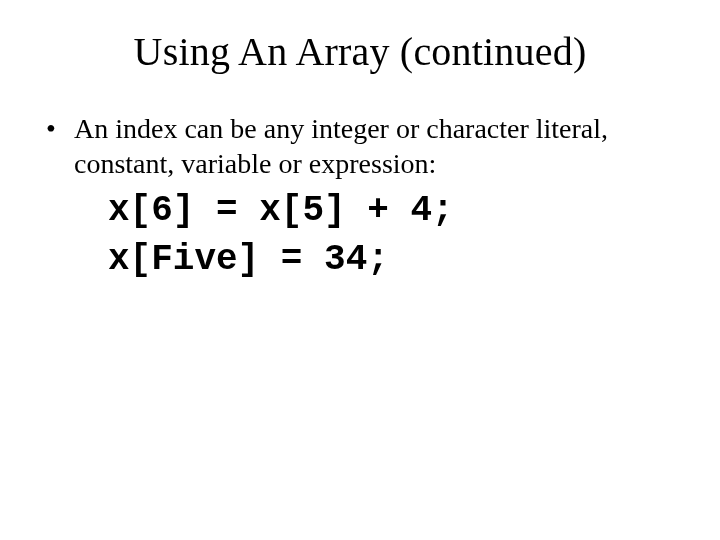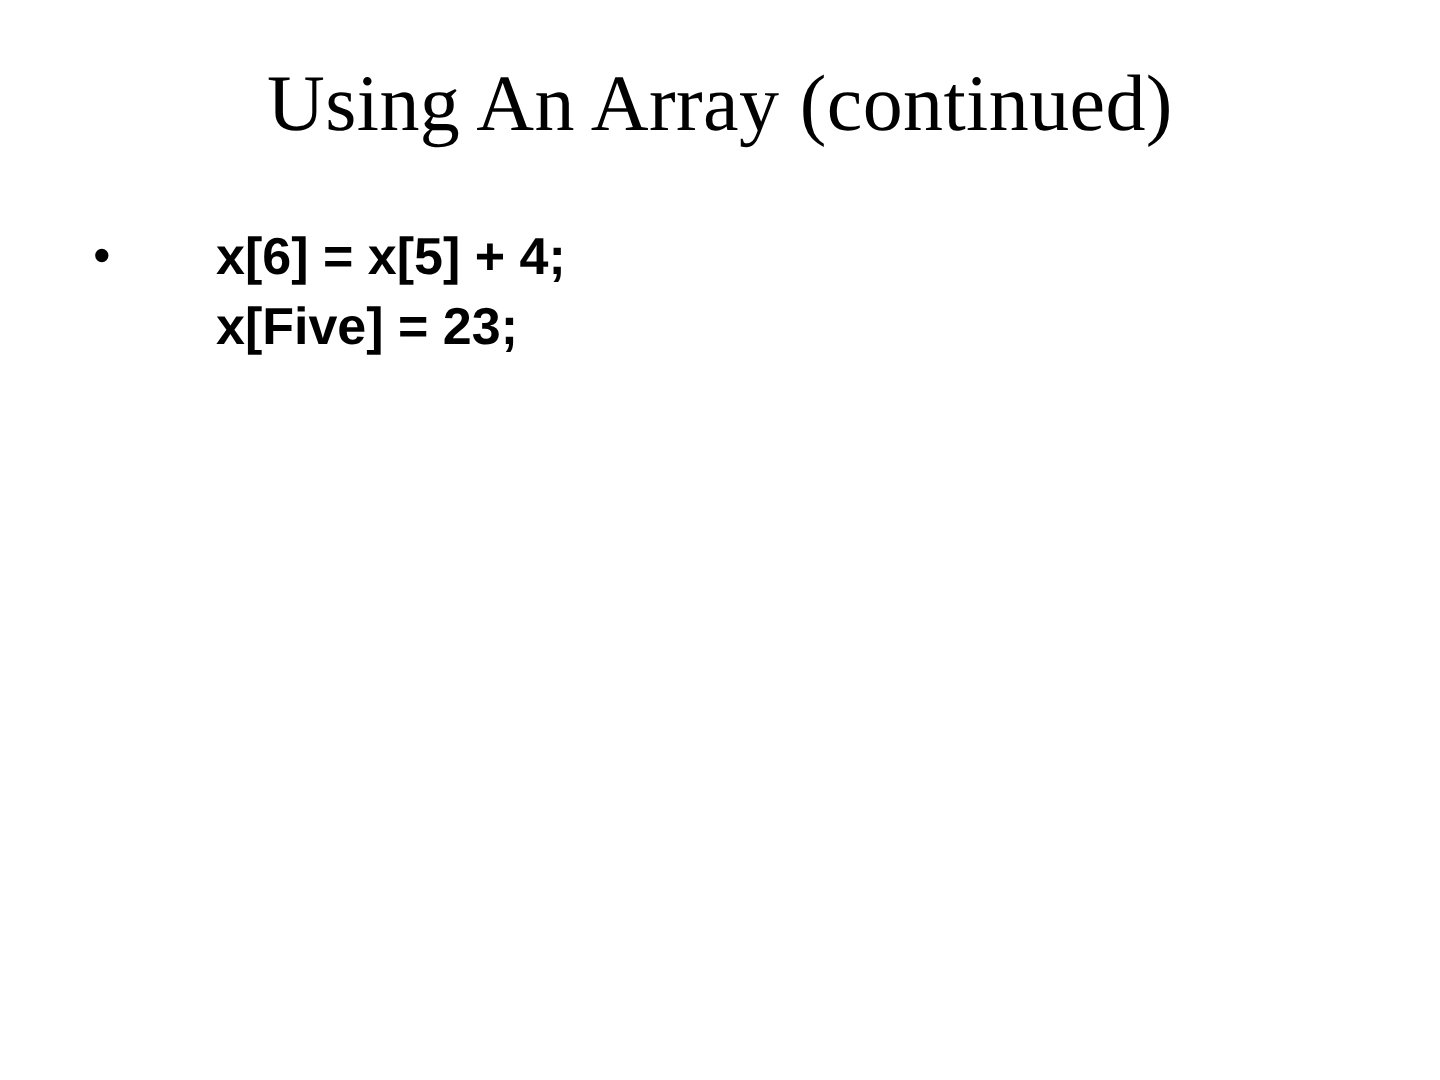--- a/index.html
+++ b/index.html
@@ -42,34 +42,35 @@
     left: 6px;
     top: 0;
     font-size: 28px;
     line-height: 1.25;
   }
   .code-block {
     margin: 6px 0 14px 0;
     padding-left: 34px;
   }
   .code-line {
-    font-family: Liberation Sans, sans-serif;
+    font-family: Liberation Mono, monospace;
     font-weight: bold;
-    font-size: 26px;
+    font-size: 36px;
     line-height: 1.35;
     white-space: pre;
   }
 </style>
 </head>
 <body>
 
 <div class="slide">
   <h1 class="title">Using An Array (continued)</h1>
 
   <ul class="top">
     <li>
+      <span>An index can be any integer or character literal, constant, variable or expression:</span>
       <div class="code-block">
         <div class="code-line">x[6] = x[5] + 4;</div>
-        <div class="code-line">x[Five] = 23;</div>
+        <div class="code-line">x[Five] = 34;</div>
       </div>
     </li>
   </ul>
 </div>
 
 </body></html>

